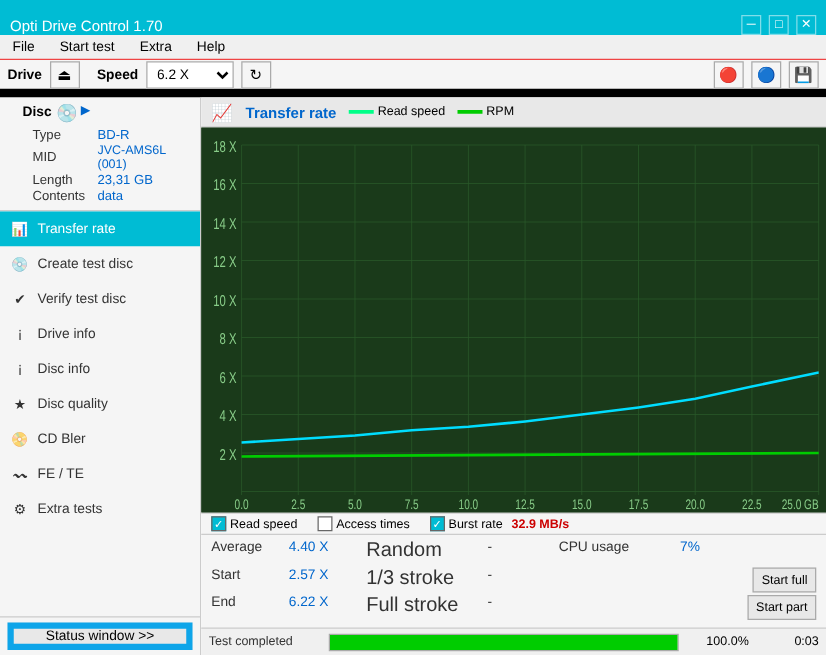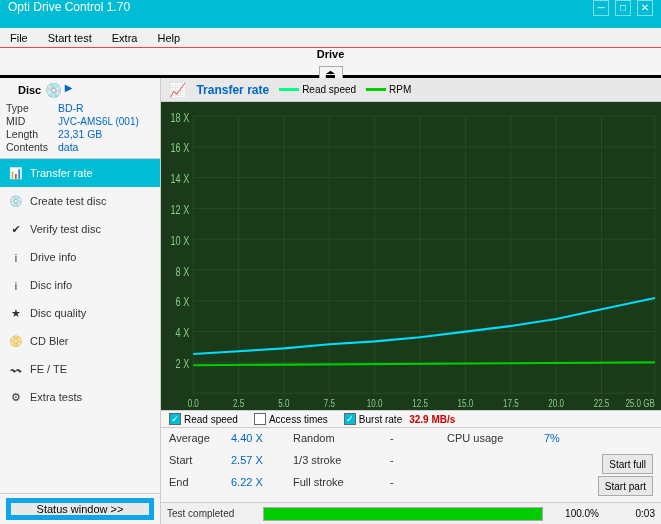--- a/index.html
+++ b/index.html
@@ -10,21 +10,21 @@
       font-size: 11px;
       background: #f0f0f0;
       overflow: hidden;
     }
 
     
     #title-bar {
       background: #00bcd4;
       height: 28px;
       display: flex;
-      align-items: flex-start;
+      align-items: flex-end;
       justify-content: space-between;
       padding: 0 8px;
       color: white;
     }
     #title-text {
       font-size: 12px;
       font-weight: 500;
     }
     #title-controls {
       display: flex;
@@ -63,23 +63,22 @@
       align-items: center;
     }
 
     
     #drive-toolbar {
       background: #f5f5f5;
       height: 30px;
       display: flex;
       align-items: center;
       padding: 0 6px;
-      border-bottom: 3px solid #000000;
+      border-bottom: 7px solid #000000;
       gap: 6px;
-      flex-direction: column;
     }
     .toolbar-label {
       font-size: 11px;
       font-weight: bold;
     }
     #drive-select {
       height: 22px;
       font-size: 11px;
       border: 1px solid #aaa;
       background: white;
@@ -141,20 +140,21 @@
     }
     .disc-icon-area {
       display: flex;
       gap: 2px;
     }
     .disc-info-row {
       display: flex;
       font-size: 10.5px;
       margin-bottom: 1px;
       align-items: center;
+      margin-left: 20px;
     }
     .disc-info-label {
       color: #333;
       width: 52px;
       min-width: 52px;
     }
     .disc-info-value {
       color: #0066cc;
       font-weight: 500;
     }
@@ -322,21 +322,21 @@
       color: #333;
     }
     .stat-value {
       width: 55px;
       font-size: 11px;
       color: #0066cc;
       font-weight: 500;
     }
     .stat-label2 {
       width: 90px;
-      font-size: 11px;
+      font-size: 16px;
       color: #333;
     }
     .stat-value2 {
       width: 50px;
       font-size: 11px;
       color: #333;
     }
     .stat-label3 {
       width: 90px;
       font-size: 11px;

